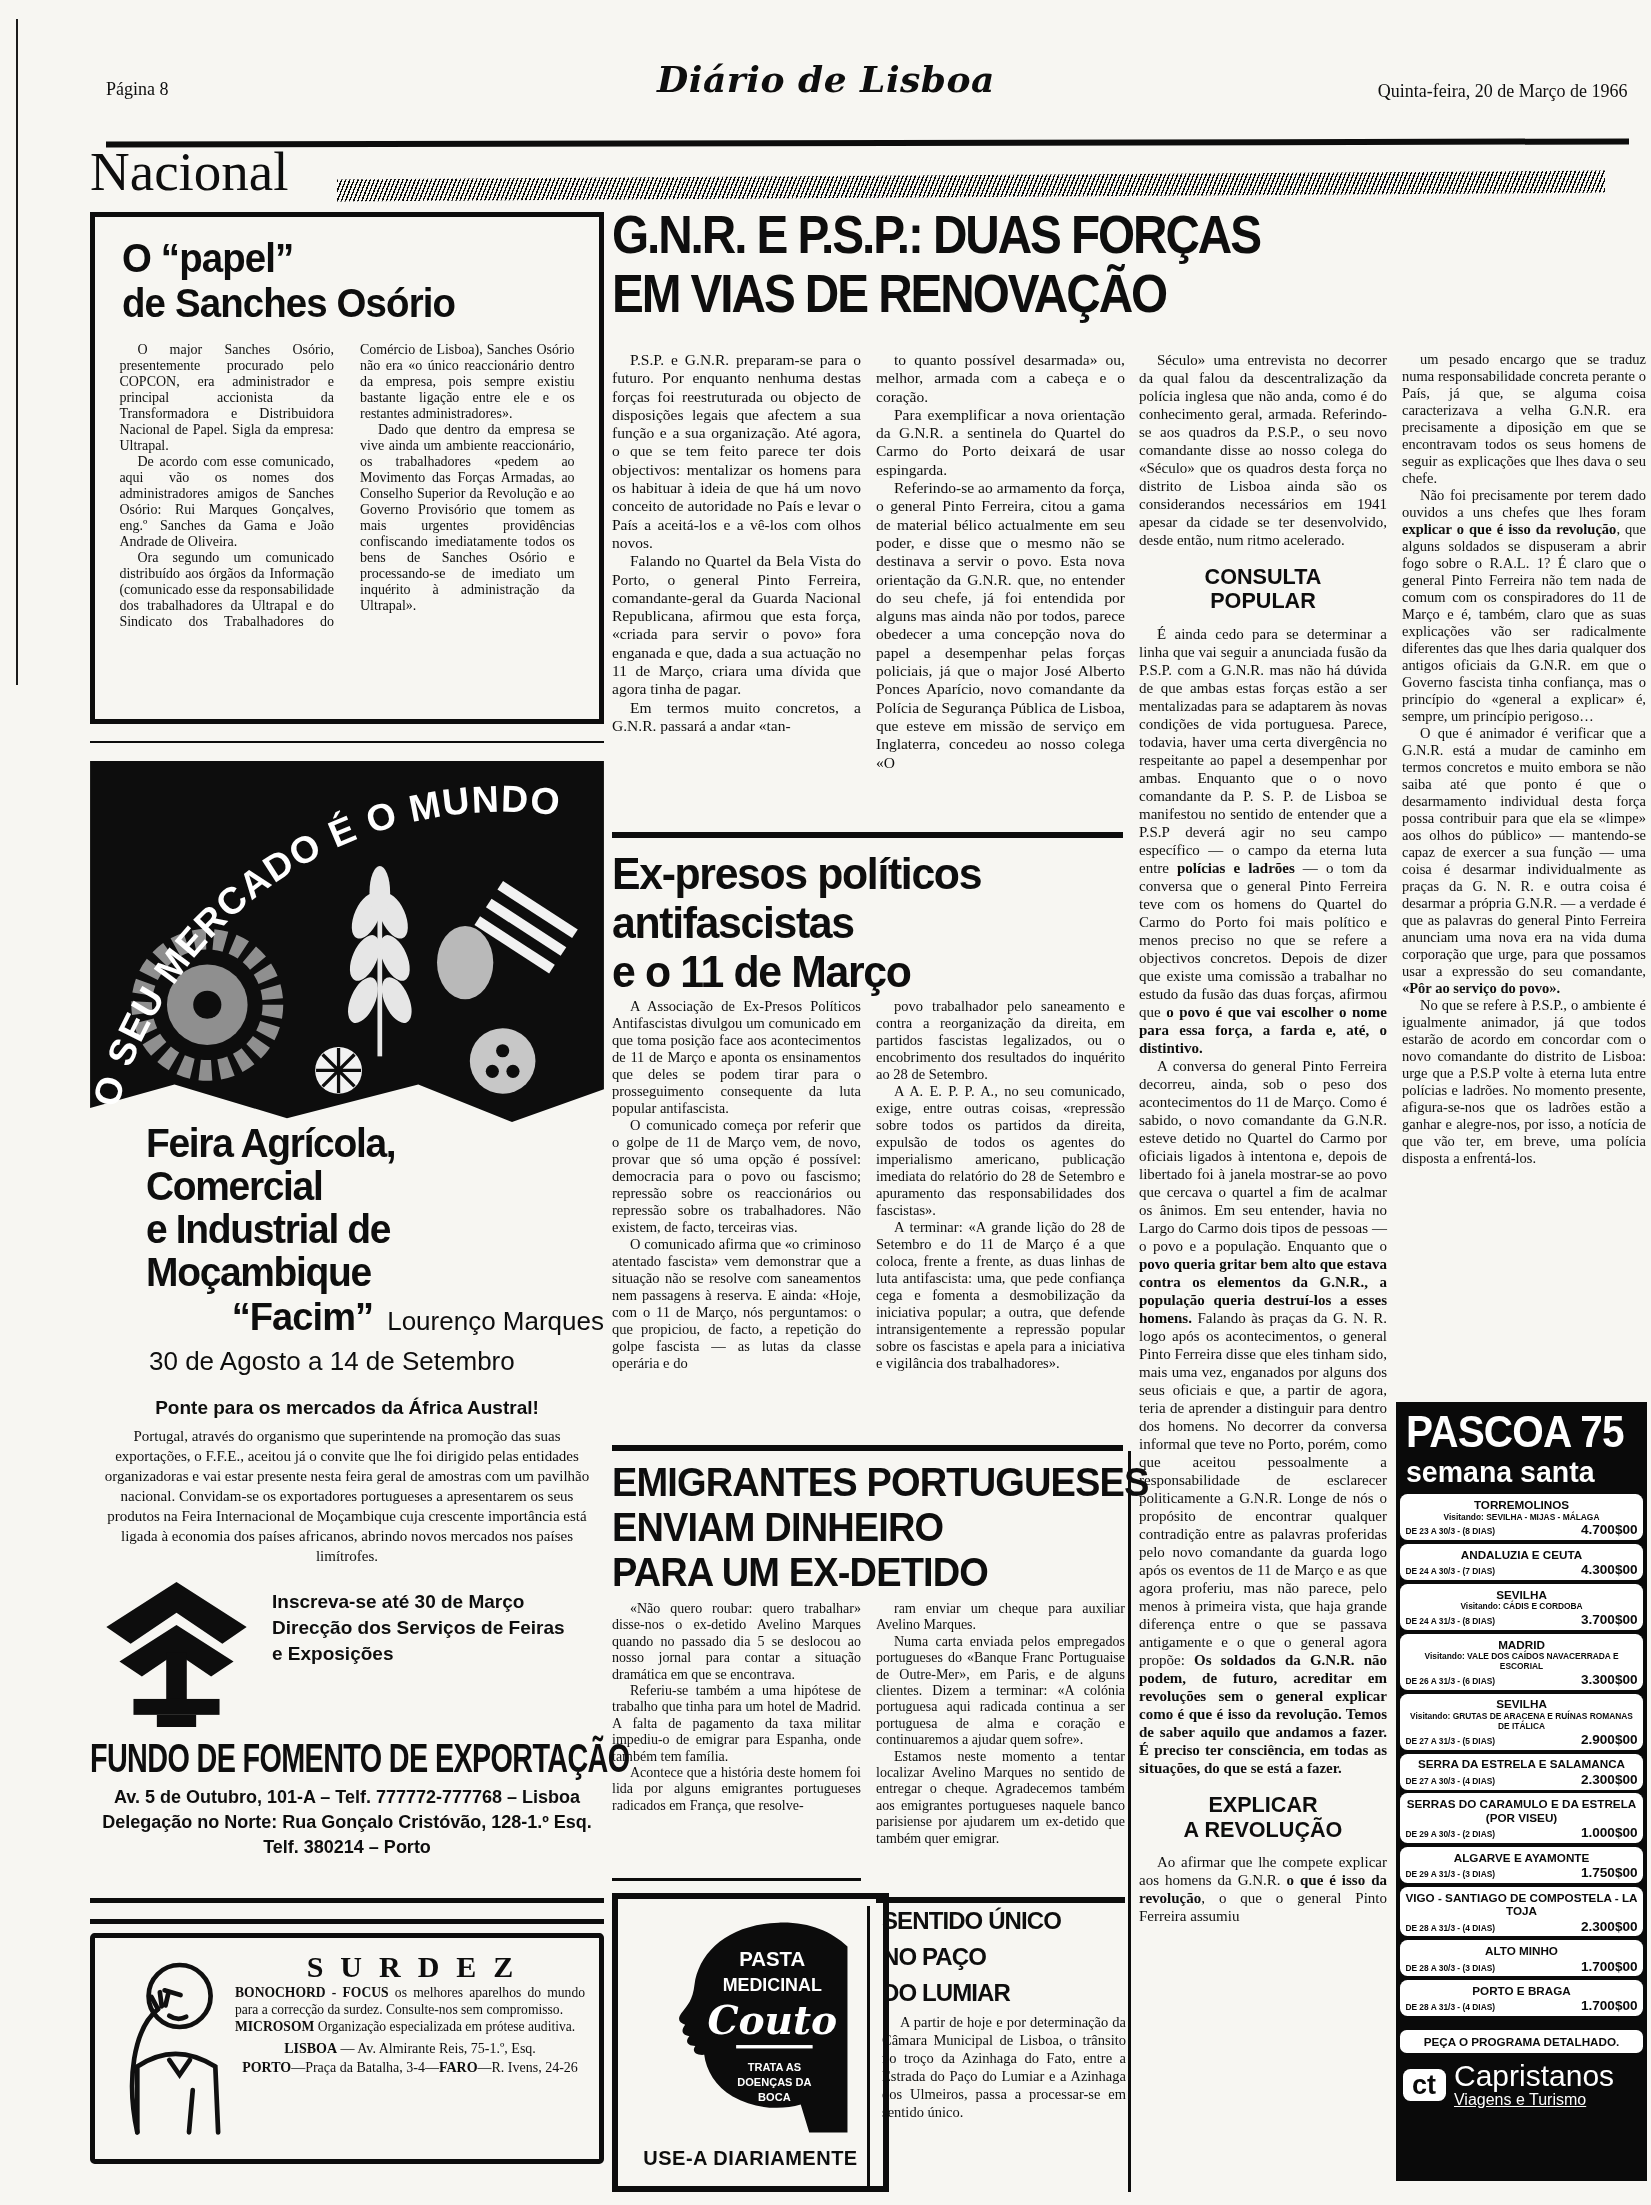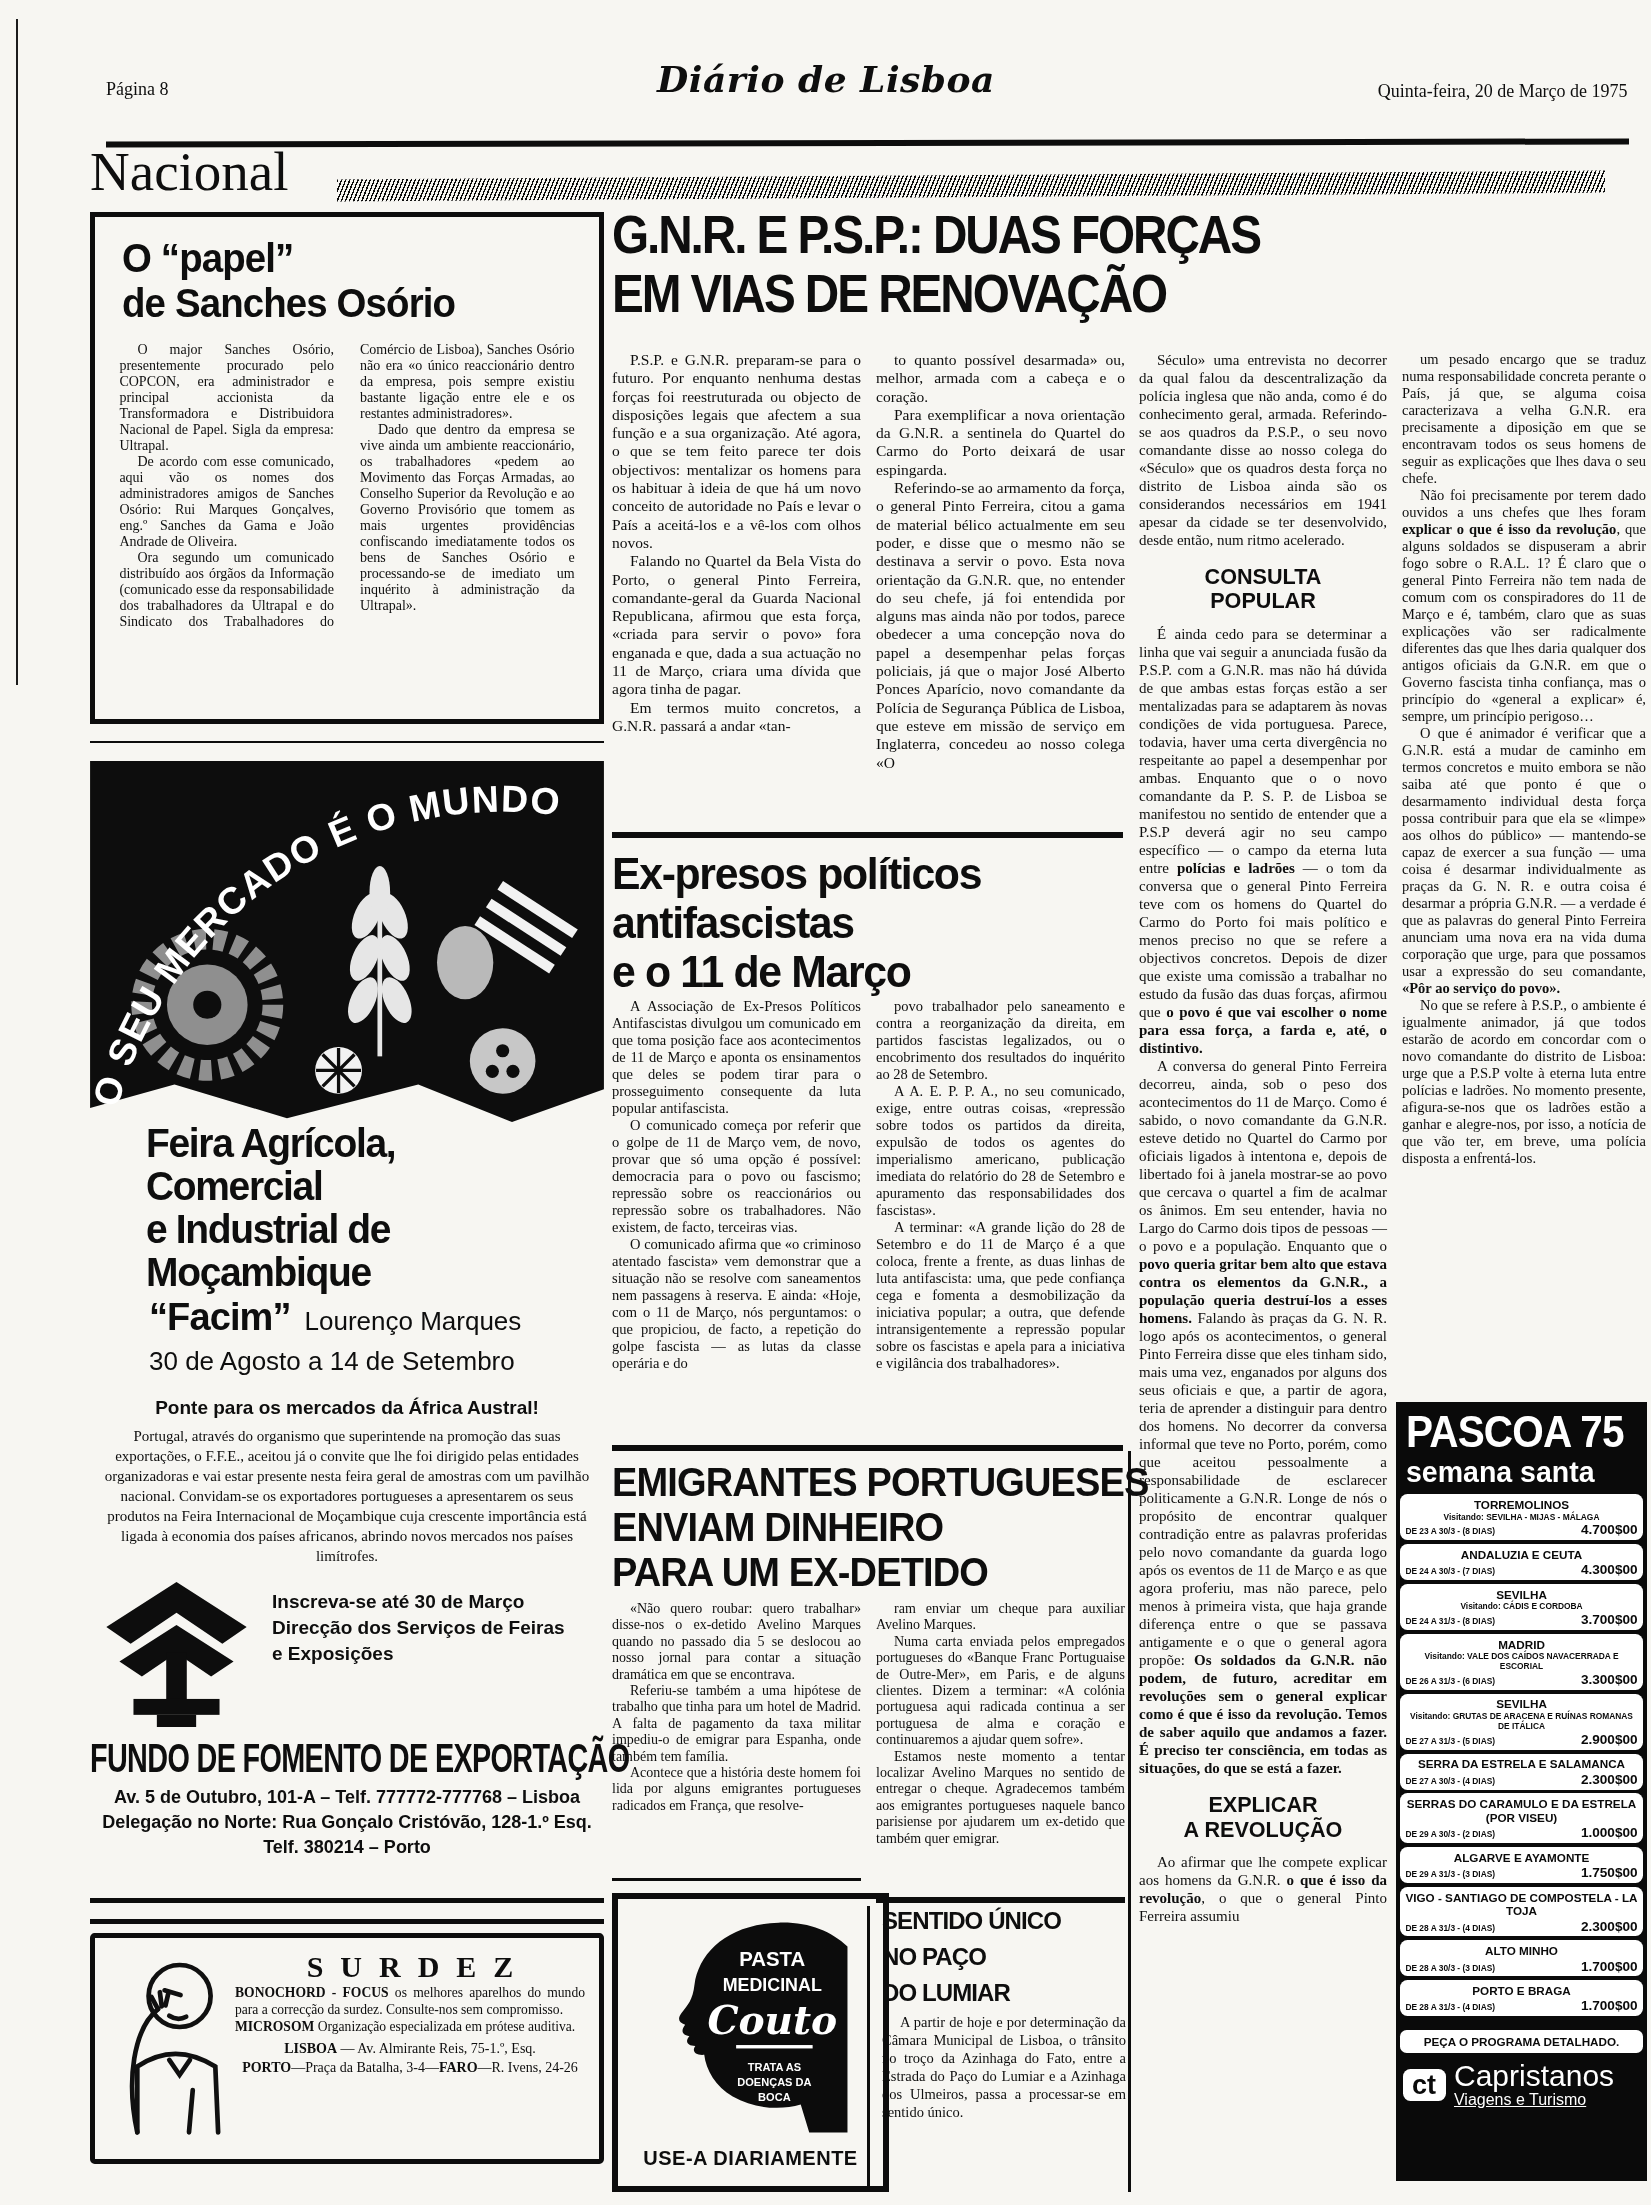--- a/index.html
+++ b/index.html
@@ -33,21 +33,21 @@
                  letter-spacing:-0.9px;transform:scaleX(.96);transform-origin:left top;margin:2.8px 0 16px 2.8px;}
   #sanches-body{columns:2;column-gap:26px;font-size:14px;line-height:16px;}
 
   
   #facim-rule{left:90px;top:741px;width:514px;height:2.3px;}
   #facim{left:90px;top:761px;width:514px;}
   #facim-gfx{display:block;}
   .facim-headline{padding-left:59px;font-family:"Liberation Sans",sans-serif;font-weight:900;
                   font-size:41px;line-height:43px;letter-spacing:-1.4px;transform:scaleX(.95);
                   transform-origin:left top;white-space:nowrap;}
-  #facim-line{margin:1.9px 0 0 59px;display:flex;align-items:baseline;gap:14px;}
+  #facim-line{margin:1.9px 0 0 59px;display:flex;align-items:baseline;gap:14px;justify-content:flex-end;}
   #facim-q{font-family:"Liberation Sans",sans-serif;font-weight:900;font-size:38px;letter-spacing:-0.9px;}
   #facim-place{font-family:"Liberation Sans",sans-serif;font-size:26px;}
   #facim-dates{margin:7.5px 0 0 59px;font-family:"Liberation Sans",sans-serif;font-size:26px;}
   #facim-tagline{margin-top:20px;text-align:center;font-family:"Liberation Sans",sans-serif;
                  font-weight:bold;font-size:19px;}
   #facim-body{margin:6.6px auto 0;width:493px;text-align:center;font-size:15px;line-height:20px;}
   #facim-inscr{margin-top:16px;display:flex;gap:25px;align-items:flex-start;padding-left:16px;}
   #facim-inscr-text{font-family:"Liberation Sans",sans-serif;font-weight:bold;font-size:19px;
                     line-height:26px;padding-top:6.6px;}
   #fundo-title{margin-top:10.3px;font-family:"Liberation Sans",sans-serif;font-weight:900;font-size:40px;
@@ -132,21 +132,21 @@
   #brand-sub{font-family:"Liberation Sans",sans-serif;font-size:16px;line-height:20px;text-decoration:underline;}
 </style>
 </head>
 <body>
 
 <div id="page">
 
   <div class="abs" id="edge-artifact"></div>
   <div class="abs" id="pageno">Página 8</div>
   <div class="abs" id="masthead">Diário de Lisboa</div>
-  <div class="abs" id="dateline">Quinta-feira, 20 de Março de 1975</div>
+  <div class="abs" id="dateline">Quinta-feira, 20 de Março de 1966</div>
   <div class="rule" id="headrule"></div>
   <div class="abs" id="section-title">Nacional</div>
   <div class="abs" id="hatch"></div>
 
   <section class="abs" id="sanches-box">
     <div class="sanches-title">
       <div>O “papel”</div>
       <div>de Sanches Osório</div>
     </div>
     <div id="sanches-body" class="news">

